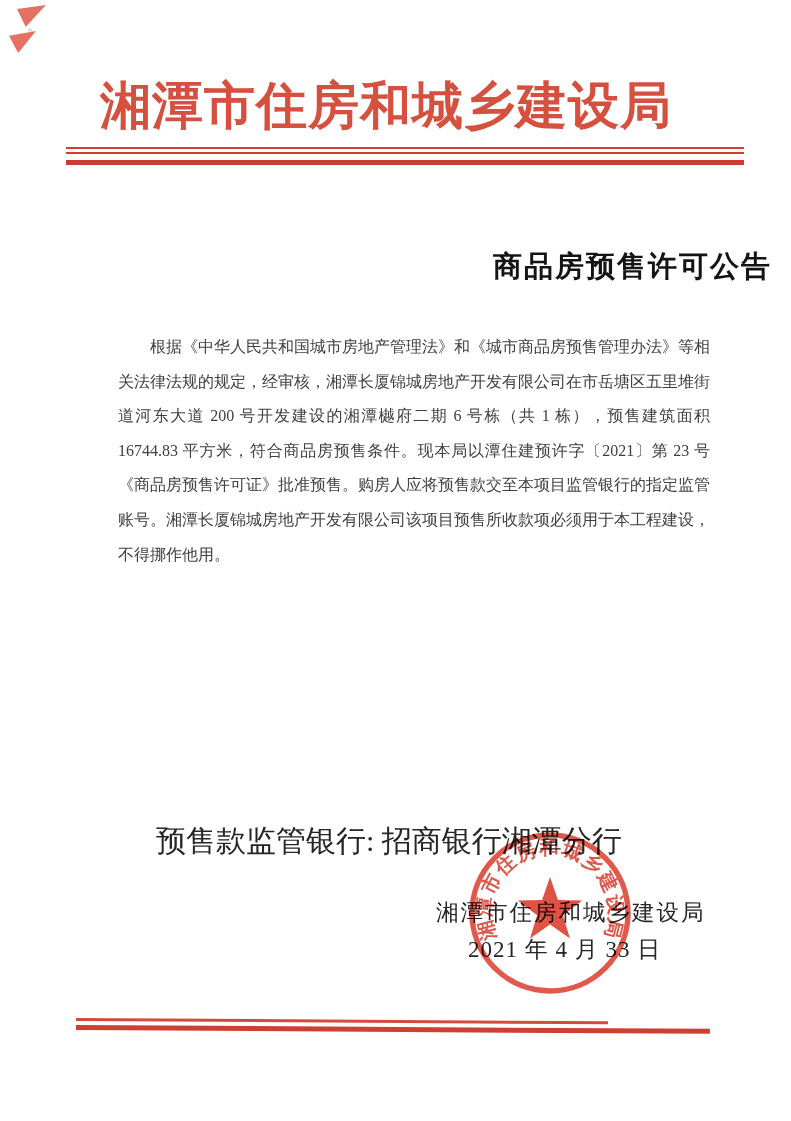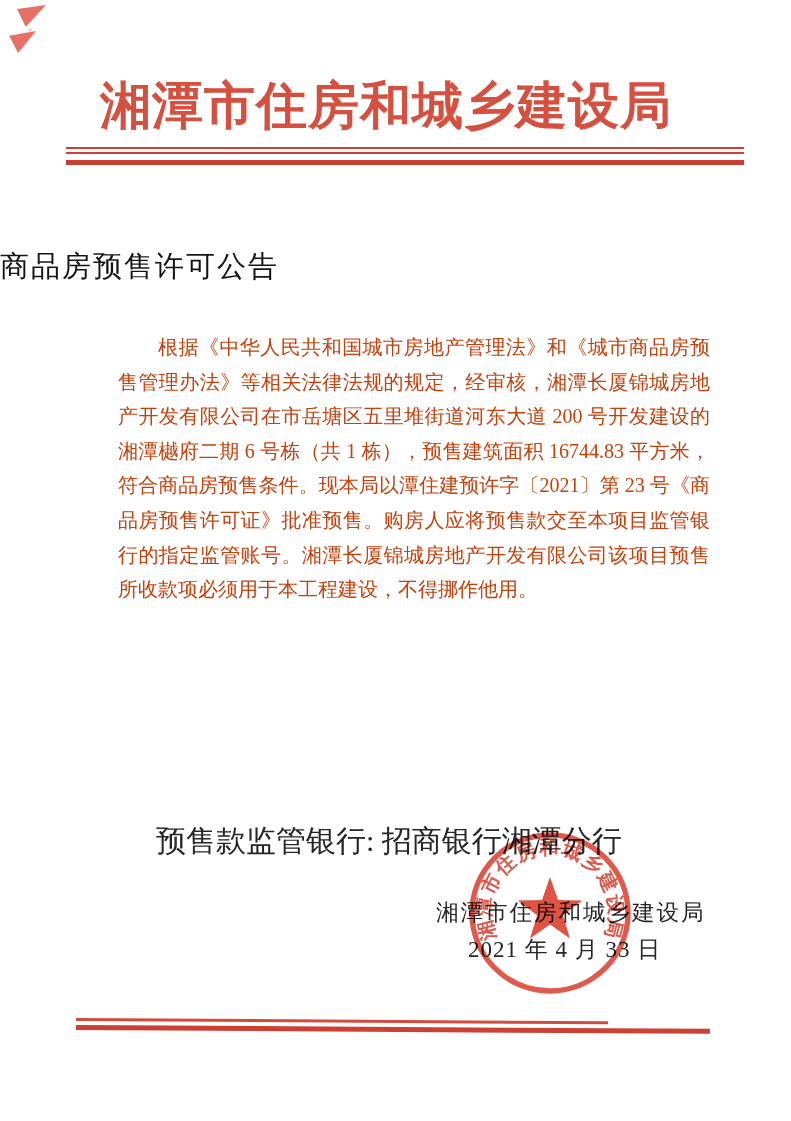--- a/index.html
+++ b/index.html
@@ -27,28 +27,28 @@
   .banner-rules{position:absolute;left:66px;top:147px;width:678px;}
   .rule-thin{height:2px;background:#cb4134;}
   .rule-thin2{height:2px;background:#cb4134;margin-top:3px;}
   .rule-thick{height:5px;background:#c83f30;margin-top:6px;}
   .doc-number{
     position:absolute;top:182px;right:52px;
     font-size:23px;letter-spacing:1.5px;color:#1c1c1c;
   }
   .doc-title{
     position:absolute;top:247px;left:0;width:100%;
-    text-align:left;font-size:29px;font-weight:400;
+    text-align:right;font-size:29px;font-weight:700;
     letter-spacing:2px;color:#141414;
   }
   .body-text{
     position:absolute;left:118px;top:330px;width:592px;
-    font-size:20px;line-height:34.6px;
+    font-size:16px;line-height:34.6px;
     text-align:justify;text-justify:inter-character;
-    color:#c2410c;
+    color:#404040;
   }
   .body-text p{margin:0;text-indent:2em;}
   .bank-block{
     position:absolute;left:156px;top:756px;
     font-size:30px;line-height:34px;color:#262626;
     white-space:pre-wrap;
   }
   .sig-agency{
     position:absolute;left:436px;top:897px;
     font-size:22.5px;letter-spacing:2px;color:#262626;

